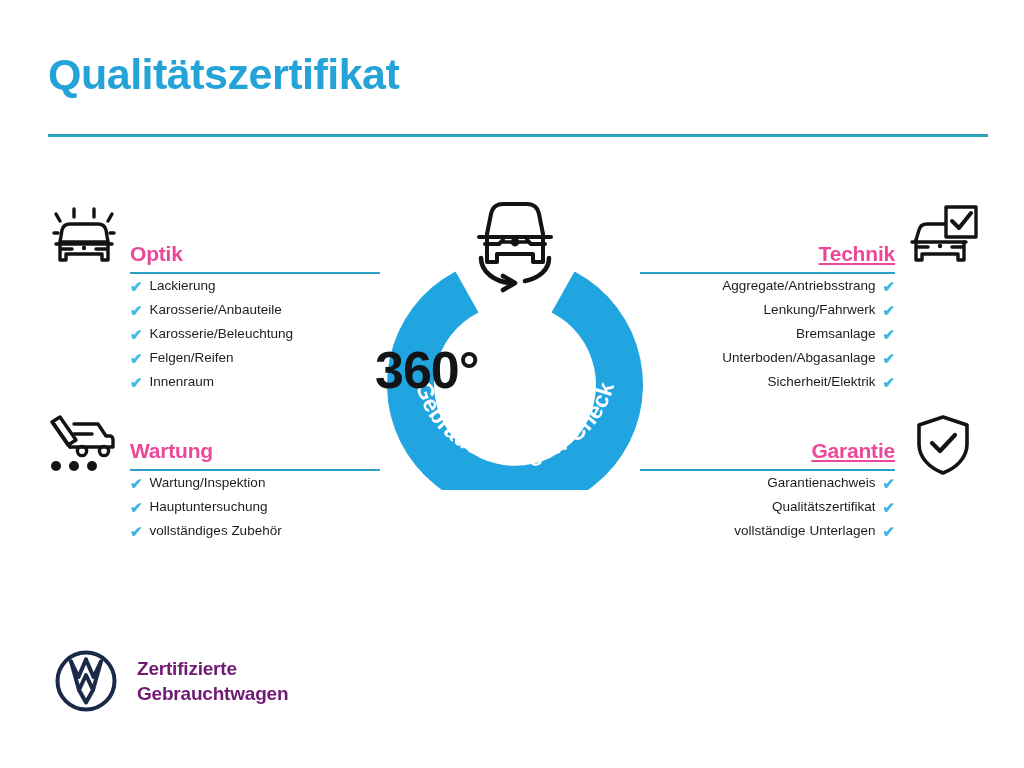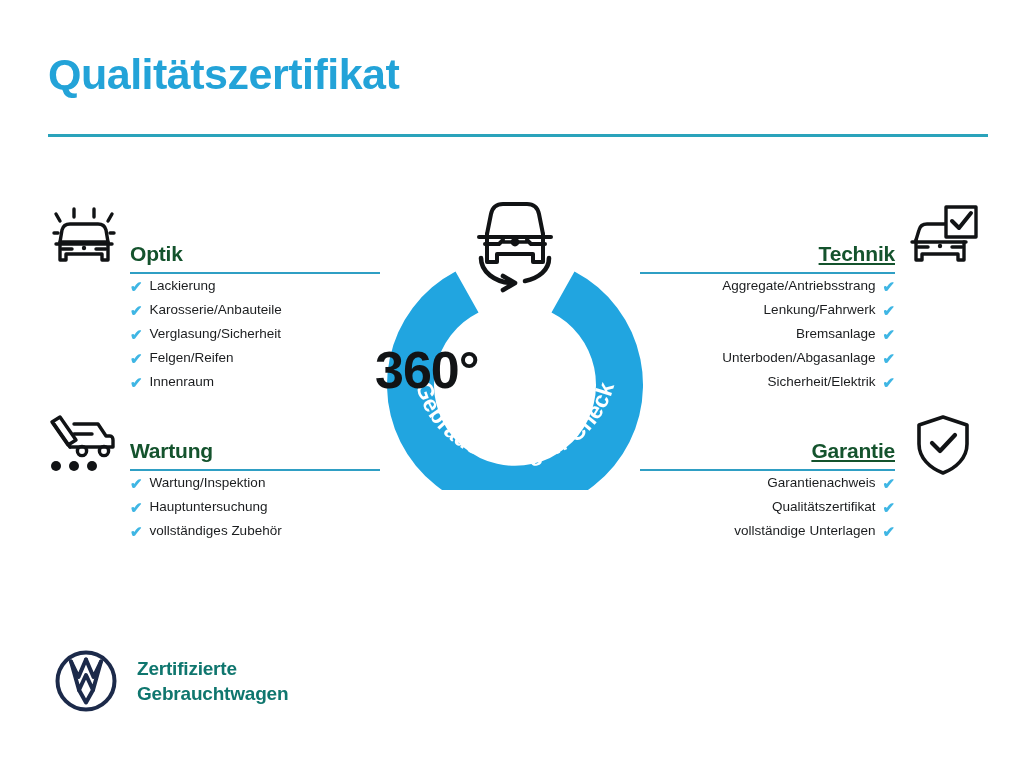--- a/index.html
+++ b/index.html
@@ -45,21 +45,21 @@
   }
   .sec-head {
     position: relative;
     height: 44px;
   }
   .sec-title {
     position: absolute;
     bottom: 8px;
     font-size: 21px;
     font-weight: bold;
-    color: #14532d;
+    color: #ec4899;
     letter-spacing: -0.2px;
     white-space: nowrap;
   }
   .sec-rule {
     position: absolute;
     bottom: 0;
     left: 0;
     right: 0;
     height: 2px;
     background: #2f9fc4;
@@ -136,21 +136,21 @@
     position: absolute;
     left: 55px;
     top: 650px;
     display: flex;
     align-items: center;
   }
   #footer-text {
     margin-left: 20px;
     font-size: 19px;
     font-weight: bold;
-    color: #0f766e;
+    color: #701a75;
     line-height: 1.32;
     letter-spacing: -0.2px;
   }
 </style>
 </head>
 <body>
 
 <div id="page">
 
   <div id="page-title">Qualitätszertifikat</div>
@@ -216,21 +216,21 @@
       <li class="item">
           <span class="chk">✔</span>
           <span>Lackierung</span>
         </li>
       <li class="item">
           <span class="chk">✔</span>
           <span>Karosserie/Anbauteile</span>
         </li>
       <li class="item">
           <span class="chk">✔</span>
-          <span>Verglasung/Sicherheit</span>
+          <span>Karosserie/Beleuchtung</span>
         </li>
       <li class="item">
           <span class="chk">✔</span>
           <span>Felgen/Reifen</span>
         </li>
       <li class="item">
           <span class="chk">✔</span>
           <span>Innenraum</span>
         </li>
     </ul>

